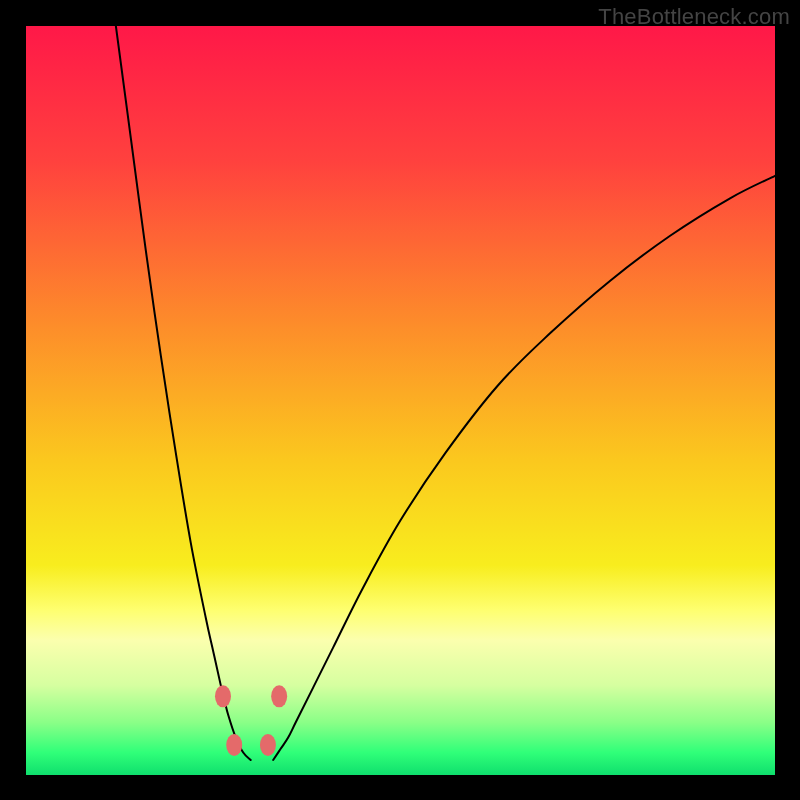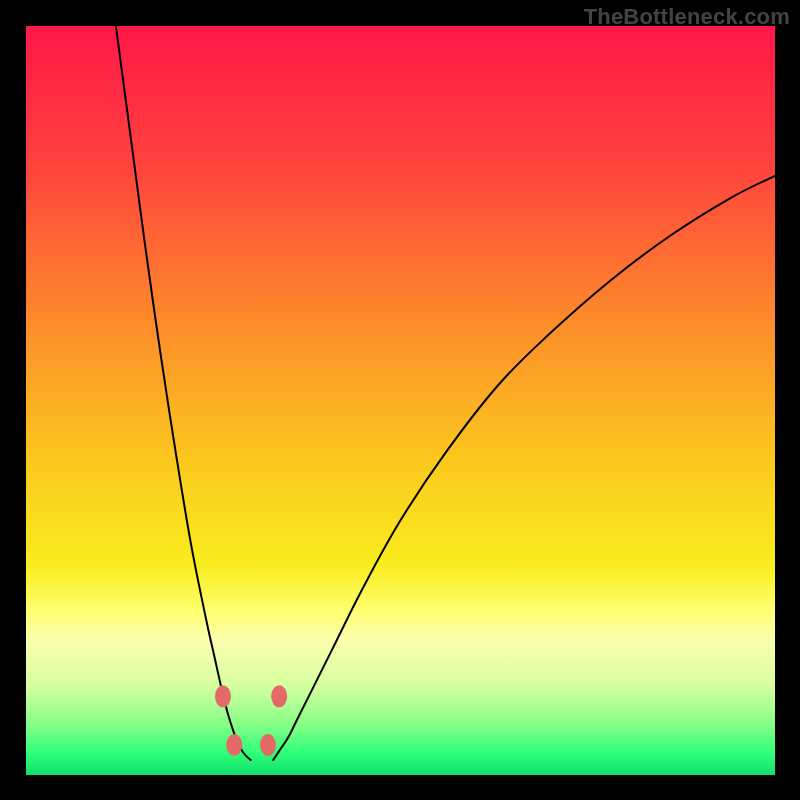--- a/index.html
+++ b/index.html
@@ -18,21 +18,21 @@
     width: 749px;
     height: 749px;
     background: #000;
   }
   .watermark {
     position: absolute;
     top: 4px;
     right: 10px;
     color: #444;
     font-size: 22px;
-    font-weight: 700;
+    font-weight: 400;
     letter-spacing: 0.2px;
     z-index: 20;
   }
   svg {
     display: block;
   }
 </style>
 </head>
 <body>
 

